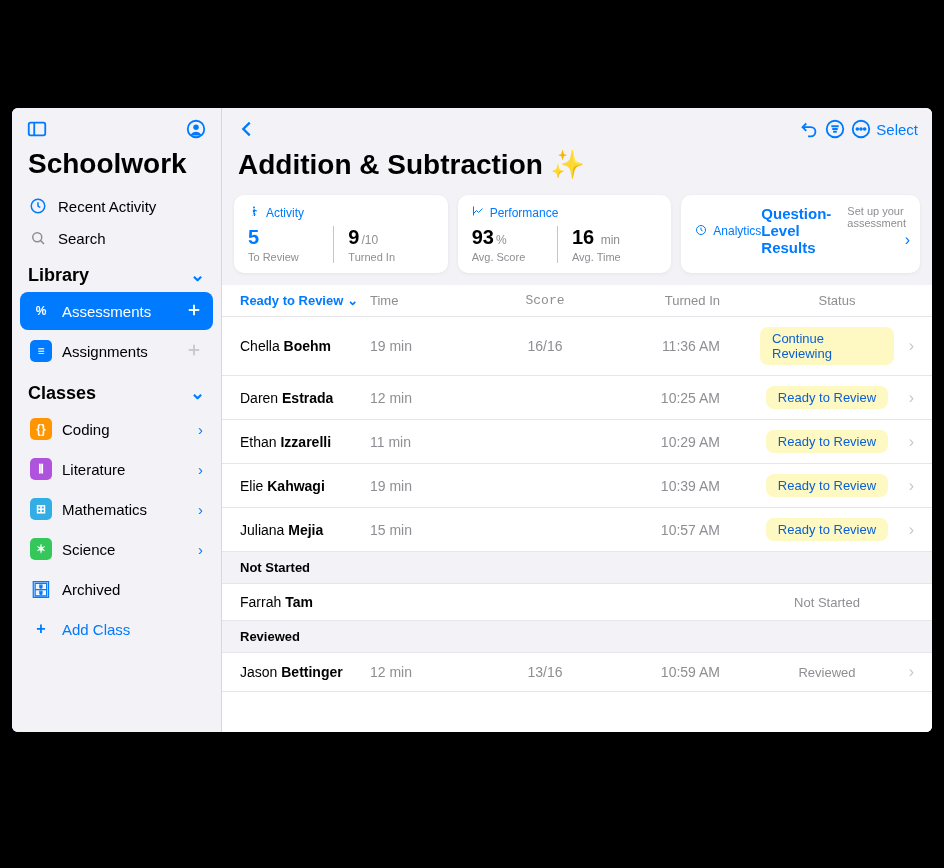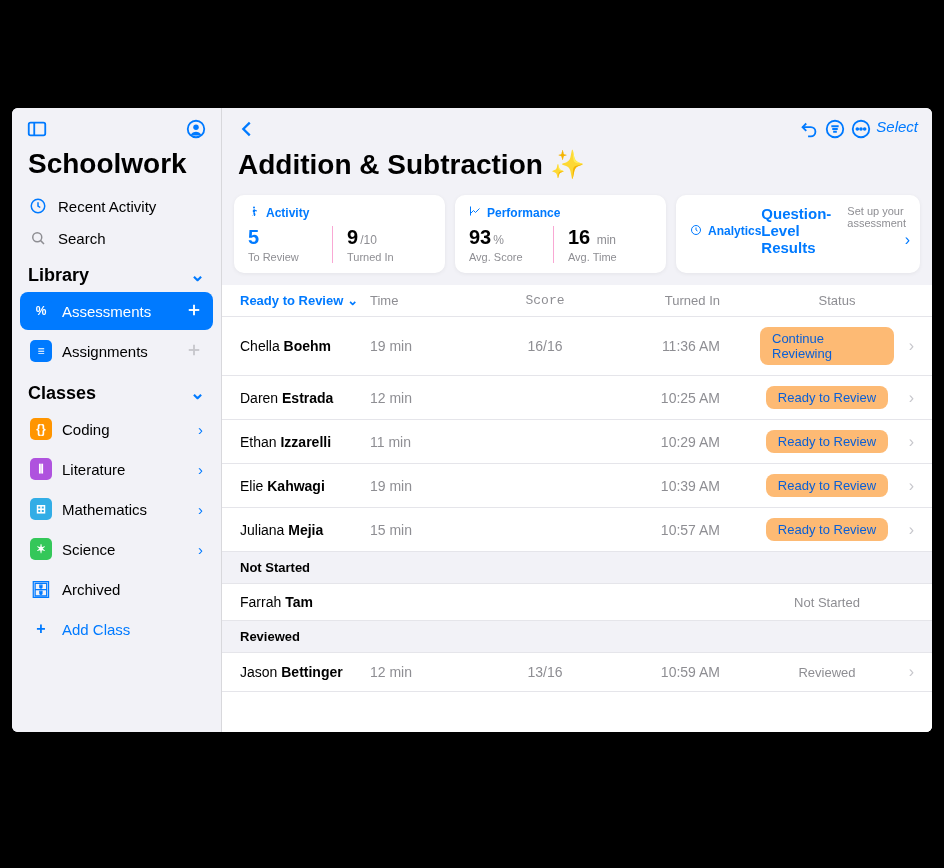--- a/index.html
+++ b/index.html
@@ -19,30 +19,30 @@
   .sb-item { display: flex; align-items: center; padding: 8px 10px; margin: 2px 8px; border-radius: 8px; gap: 10px; font-size: 15px; }
   .sb-item.active { background: #007aff; color: #fff; }
   .sb-item .ic { width: 22px; height: 22px; border-radius: 5px; display: flex; align-items: center; justify-content: center; font-size: 12px; font-weight:600; color: #fff; }
   .sb-item .trail { margin-left: auto; color: #c7c7cc; }
   .sb-item.active .trail { color: #fff; }
   .sb-item .chev-r { color: #007aff; }
   .sb-add { color: #007aff; }
   
   
   .main { flex: 1; display: flex; flex-direction: column; background: #f2f2f7; }
-  .toolbar { display: flex; align-items: flex-start; padding: 10px 14px 6px; gap: 4px; font-style: italic; }
+  .toolbar { display: flex; align-items: center; padding: 10px 14px 6px; gap: 4px; }
   .toolbar .spacer { flex: 1; }
   .toolbar svg { width: 22px; height: 22px; }
   .tb-btn { color: #007aff; cursor: pointer; display:flex; align-items:center; }
   .tb-select { color: #007aff; font-size: 15px; cursor: pointer; }
   .page-title { font-size: 28px; font-weight: 700; padding: 2px 16px 14px; }
   
   .cards { display: flex; gap: 10px; padding: 0 12px 12px; }
   .card { background: #fff; border-radius: 10px; padding: 10px 14px; flex: 1; box-shadow: 0 1px 4px rgba(0,0,0,0.06); }
-  .card-hd { display: flex; align-items: center; gap: 6px; color: #007aff; font-size: 12px; font-weight: 700; margin-bottom: 6px; }
+  .card-hd { display: flex; align-items: center; gap: 6px; color: #007aff; font-size: 12px; font-weight: 400; margin-bottom: 6px; }
   .card-hd svg { width: 12px; height: 12px; }
   .stats { display: flex; }
   .stat { flex: 1; }
   .stat .big { font-size: 20px; font-weight: 700; color: #000; display: inline; }
   .stat .big.blue { color: #007aff; }
   .stat .sm { font-size: 12px; color: #8e8e93; display: inline; margin-left: 2px;}
   .stat .lbl { font-size: 11px; color: #8e8e93; margin-top: 2px; }
   .stat.divided { border-left: 1px solid #f9a8d4; padding-left: 14px; }
   .card.analytics { display:flex; flex-direction:row; position:relative; }
   .qlr { color:#007aff; font-weight:700; font-size:15px; }
@@ -59,21 +59,21 @@
   .col-turn { width:120px; text-align:right; }
   .col-status { flex:1; text-align:center; padding-left: 60px; }
   .trow { display:flex; align-items:center; padding: 10px 18px; font-size:14px; border-bottom:1px solid #e5e5ea; }
   .trow .nm { width:130px; }
   .trow .nm .ln { font-weight:700; }
   .trow .tm { width:120px; color:#8e8e93; }
   .trow .sc { width:110px; text-align:center; color:#8e8e93; }
   .trow .tn { width:120px; text-align:right; color:#8e8e93; }
   .trow .st { flex:1; display:flex; justify-content:center; padding-left:40px; }
   .trow .chv { width:20px; color:#c7c7cc; text-align:right; font-size:16px; }
-  .pill { background:#fdba74; color:#0a5fd6; padding:4px 12px; border-radius:8px; font-size:13px; font-weight:500; }
+  .pill { background:#fef9c3; color:#0a5fd6; padding:4px 12px; border-radius:8px; font-size:13px; font-weight:500; }
   .txt-status { color:#8e8e93; font-size:13px; }
   .sect-row { background:#f2f2f7; padding:8px 18px; font-size:13px; font-weight:700; color:#000; border-bottom:1px solid #e5e5ea; }
 
   
   .callout { position:absolute; background:#000; }
   .cl1 { left:259px; top:0; width:1px; height:252px; } 
   .cl2 { left:860px; top:0; width:1px; height:111px; }
   .cl3 { left:722px; top:280px; width:1px; height:586px; }
   .cl4 { left:473px; top:700px; width:1px; height:166px; }
   .cl5 { left:384px; top:720px; width:178px; height:2px; }

